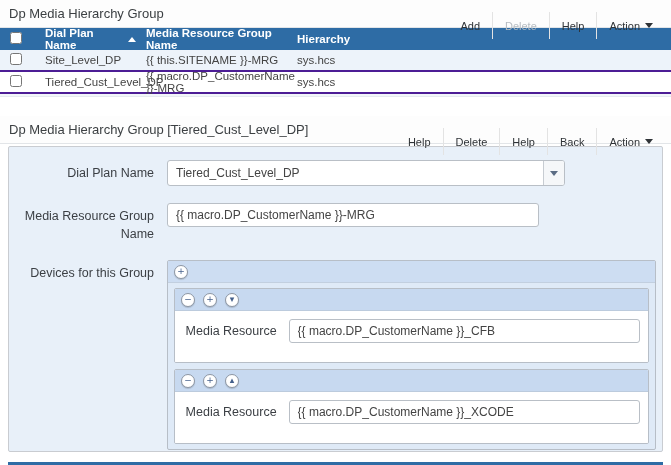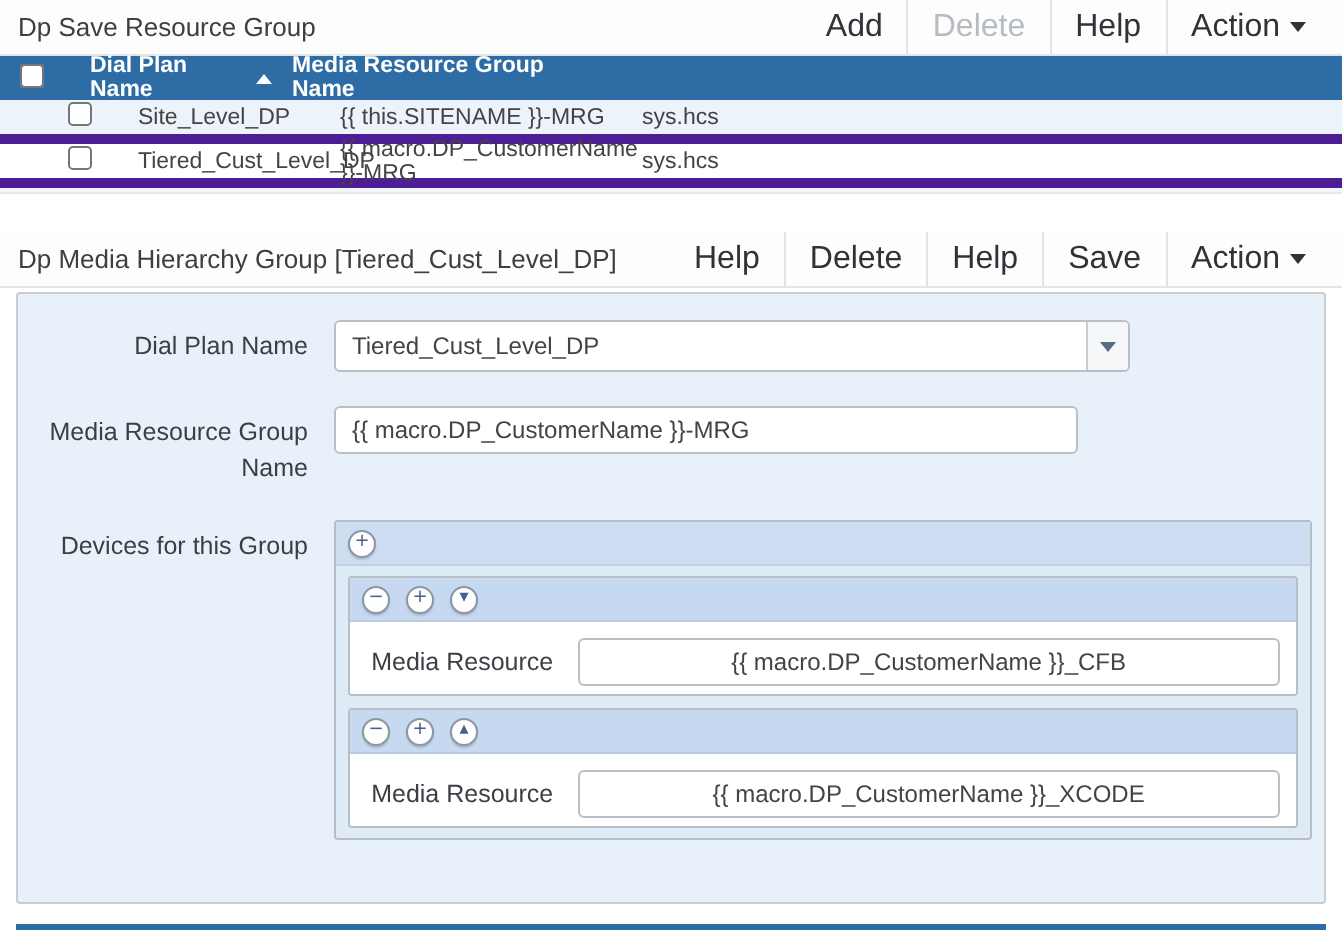--- a/index.html
+++ b/index.html
@@ -23,22 +23,22 @@
     border-bottom: 1px solid #e2e5e8;
   }
   .toolbar-title { font-size: 13px; color: #3c4043; flex: 1; white-space: nowrap; }
   .toolbar-buttons { display: flex; align-items: stretch; height: 100%; }
   .tb-btn {
     display: flex; align-items: center; gap: 5px;
     background: none; border: none;
     border-left: 1px solid #e3e3e3;
     padding: 0 12px;
     font-family: "Liberation Sans", sans-serif;
-    font-size: 16px; color: #2f3337;
-    cursor: pointer; height: 100%;
+    font-size: 11px; color: #2f3337;
+    cursor: pointer; height: 100%; margin-top: 12px;
   }
   .tb-btn:first-child { border-left: none; }
   .tb-btn.disabled { color: #b6bcc2; cursor: default; }
   .caret-down {
     width: 0; height: 0;
     border-left: 4px solid transparent;
     border-right: 4px solid transparent;
     border-top: 5px solid #2f3337;
     display: inline-block;
   }
@@ -53,21 +53,21 @@
   .col-1 { width: 101px; display: flex; align-items: center; justify-content: space-between; padding-right: 10px; }
   .col-2 { width: 151px; }
   .col-3 { flex: 1; }
   .sort-asc {
     width: 0; height: 0;
     border-left: 4px solid transparent;
     border-right: 4px solid transparent;
     border-bottom: 5px solid #ffffff;
     display: inline-block;
   }
-  .grid-row { font-size: 11.5px; color: #444; border-bottom: 5px solid #4c1d95; padding-left: 24px; }
+  .grid-row { font-size: 11.5px; color: #444; border-bottom: 2px solid #4c1d95; }
   .grid-row.alt { background: #edf3fa; }
   .grid-row input[type="checkbox"], .grid-header input[type="checkbox"] {
     width: 12px; height: 12px; cursor: pointer;
   }
   .grid-footer-strip { height: 3px; background: #f2f6fa; border-bottom: 1px solid #e6eaef; }
 
   .panel-gap { height: 19px; background: #ffffff; }
 
   
   .form-panel {
@@ -118,23 +118,23 @@
   }
   .group-body { padding: 5px 6px 5px 6px; }
   .sub-panel { border: 1px solid #b7bec7; background: #ffffff; margin-bottom: 6px; border-radius: 2px; overflow: hidden; }
   .sub-panel:last-child { margin-bottom: 0; }
   .sub-header {
     height: 22px; background: #c7d9f0;
     display: flex; align-items: center; gap: 8px;
     padding-left: 6px;
     border-bottom: 1px solid #bccbdd;
   }
-  .sub-body { display: flex; align-items: center; padding: 8px 8px 4px 0; background: #ffffff; }
+  .sub-body { display: flex; align-items: center; padding: 8px 8px 19px 0; background: #ffffff; }
   .sub-label { width: 115px; text-align: right; padding-right: 12px; font-size: 12.5px; color: #3b3f44; }
-  .sub-input { width: 356px; text-align: center; }
+  .sub-input { width: 356px; }
 
   .circle-btn {
     width: 14px; height: 14px;
     border-radius: 50%;
     border: 1px solid #8d96a3;
     background: #ffffff;
     color: #44608c;
     font-size: 9px; line-height: 11px;
     display: flex; align-items: center; justify-content: center;
     cursor: pointer; padding: 0;
@@ -147,41 +147,42 @@
     left: 8px; right: 8px; bottom: 0;
     height: 3px;
     background: #2e6ca5;
   }
 </style>
 </head>
 <body>
 
 <div>
   <div class="toolbar">
-    <div class="toolbar-title">Dp Save Resource Group</div>
+    <div class="toolbar-title">Dp Media Hierarchy Group</div>
     <div class="toolbar-buttons">
       <button class="tb-btn">Add</button>
       <button class="tb-btn disabled">Delete</button>
       <button class="tb-btn">Help</button>
       <button class="tb-btn">
         <span>Action</span>
         <span class="caret-down"></span>
       </button>
     </div>
   </div>
 
   <div class="grid-header">
     <div class="col-check">
       <input type="checkbox" style="">
     </div>
     <div class="col-1">
       <span>Dial Plan Name</span>
       <span class="sort-asc"></span>
     </div>
     <div class="col-2">Media Resource Group Name</div>
+    <div class="col-3">Hierarchy</div>
   </div>
 
   <div class="grid-row alt">
     <div class="col-check">
       <input type="checkbox" style="">
     </div>
     <div class="col-1">Site_Level_DP</div>
     <div class="col-2">{{ this.SITENAME }}-MRG</div>
     <div class="col-3">sys.hcs</div>
   </div>
@@ -199,21 +200,21 @@
 
 <div class="panel-gap"></div>
 
 <div>
   <div class="toolbar">
     <div class="toolbar-title">Dp Media Hierarchy Group [Tiered_Cust_Level_DP]</div>
     <div class="toolbar-buttons">
       <button class="tb-btn">Help</button>
       <button class="tb-btn">Delete</button>
       <button class="tb-btn">Help</button>
-      <button class="tb-btn">Save</button>
+      <button class="tb-btn">Back</button>
       <button class="tb-btn">
         <span>Action</span>
         <span class="caret-down"></span>
       </button>
     </div>
   </div>
 
   <div class="form-panel">
 
     <div class="field-row">

